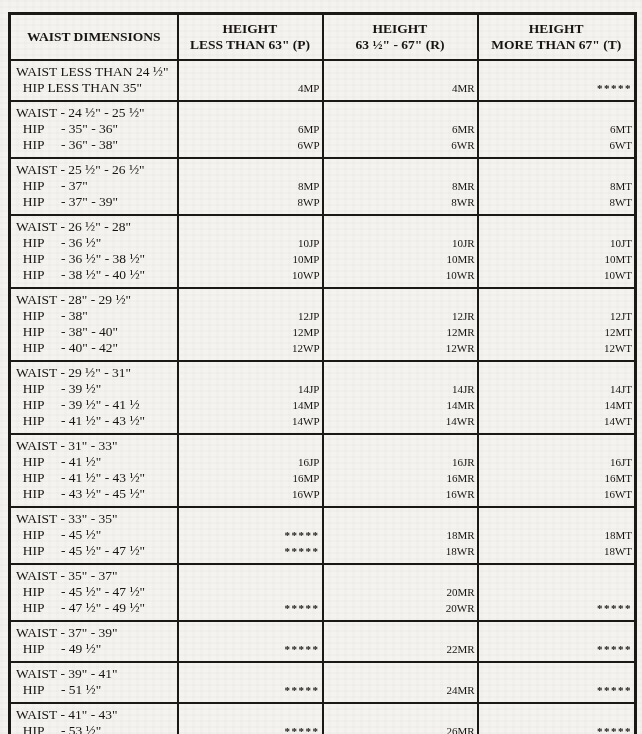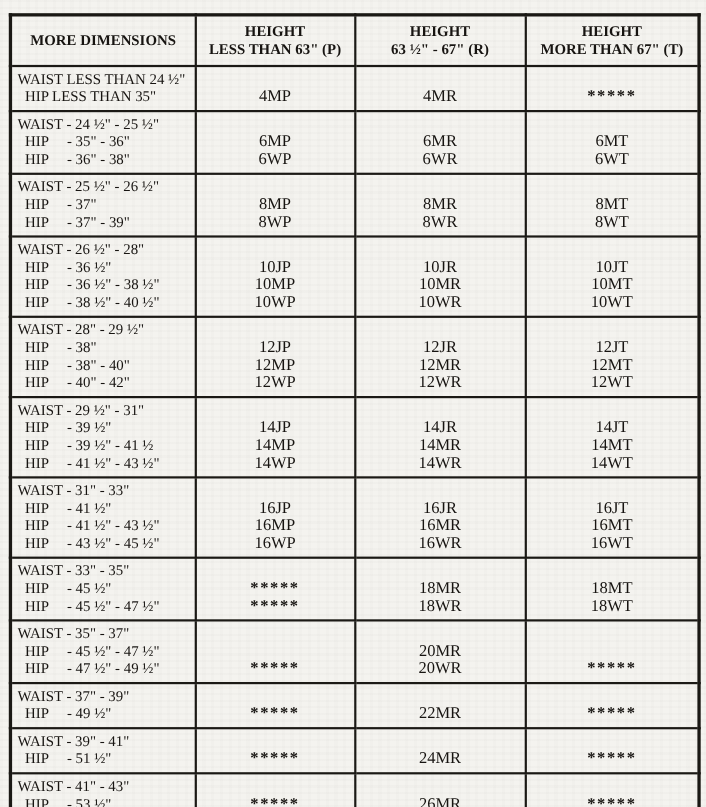--- a/index.html
+++ b/index.html
@@ -25,39 +25,39 @@
     font-weight:bold;
     font-size:13.5px;
     line-height:16px;
     text-align:center;
     vertical-align:middle;
     padding:5px 2px;
     height:34px;
   }
   td{vertical-align:top;padding:3px 2px 4px 2px;}
   td.dims{padding-left:5px;font-size:13.5px;}
-  td.size{text-align:center;font-size:15px;}
+  td.size{text-align:right;font-size:11px;}
   .ln{line-height:16px;height:16px;white-space:pre;overflow:hidden;}
   .stars{font-weight:bold;letter-spacing:1.5px;}
 </style>
 </head>
 <body>
 
 <div class="page">
   <table class="chart">
     <colgroup>
       <col style="width:168px">
       <col style="width:145px">
       <col style="width:155px">
       <col style="width:158px">
     </colgroup>
     <thead>
       <tr>
         <th>
-          <div>MORE DIMENSIONS</div>
+          <div>WAIST DIMENSIONS</div>
         </th>
         <th>
           <div>HEIGHT</div>
           <div>LESS THAN 63" (P)</div>
         </th>
         <th>
           <div>HEIGHT</div>
           <div>63 ½" - 67" (R)</div>
         </th>
         <th>

